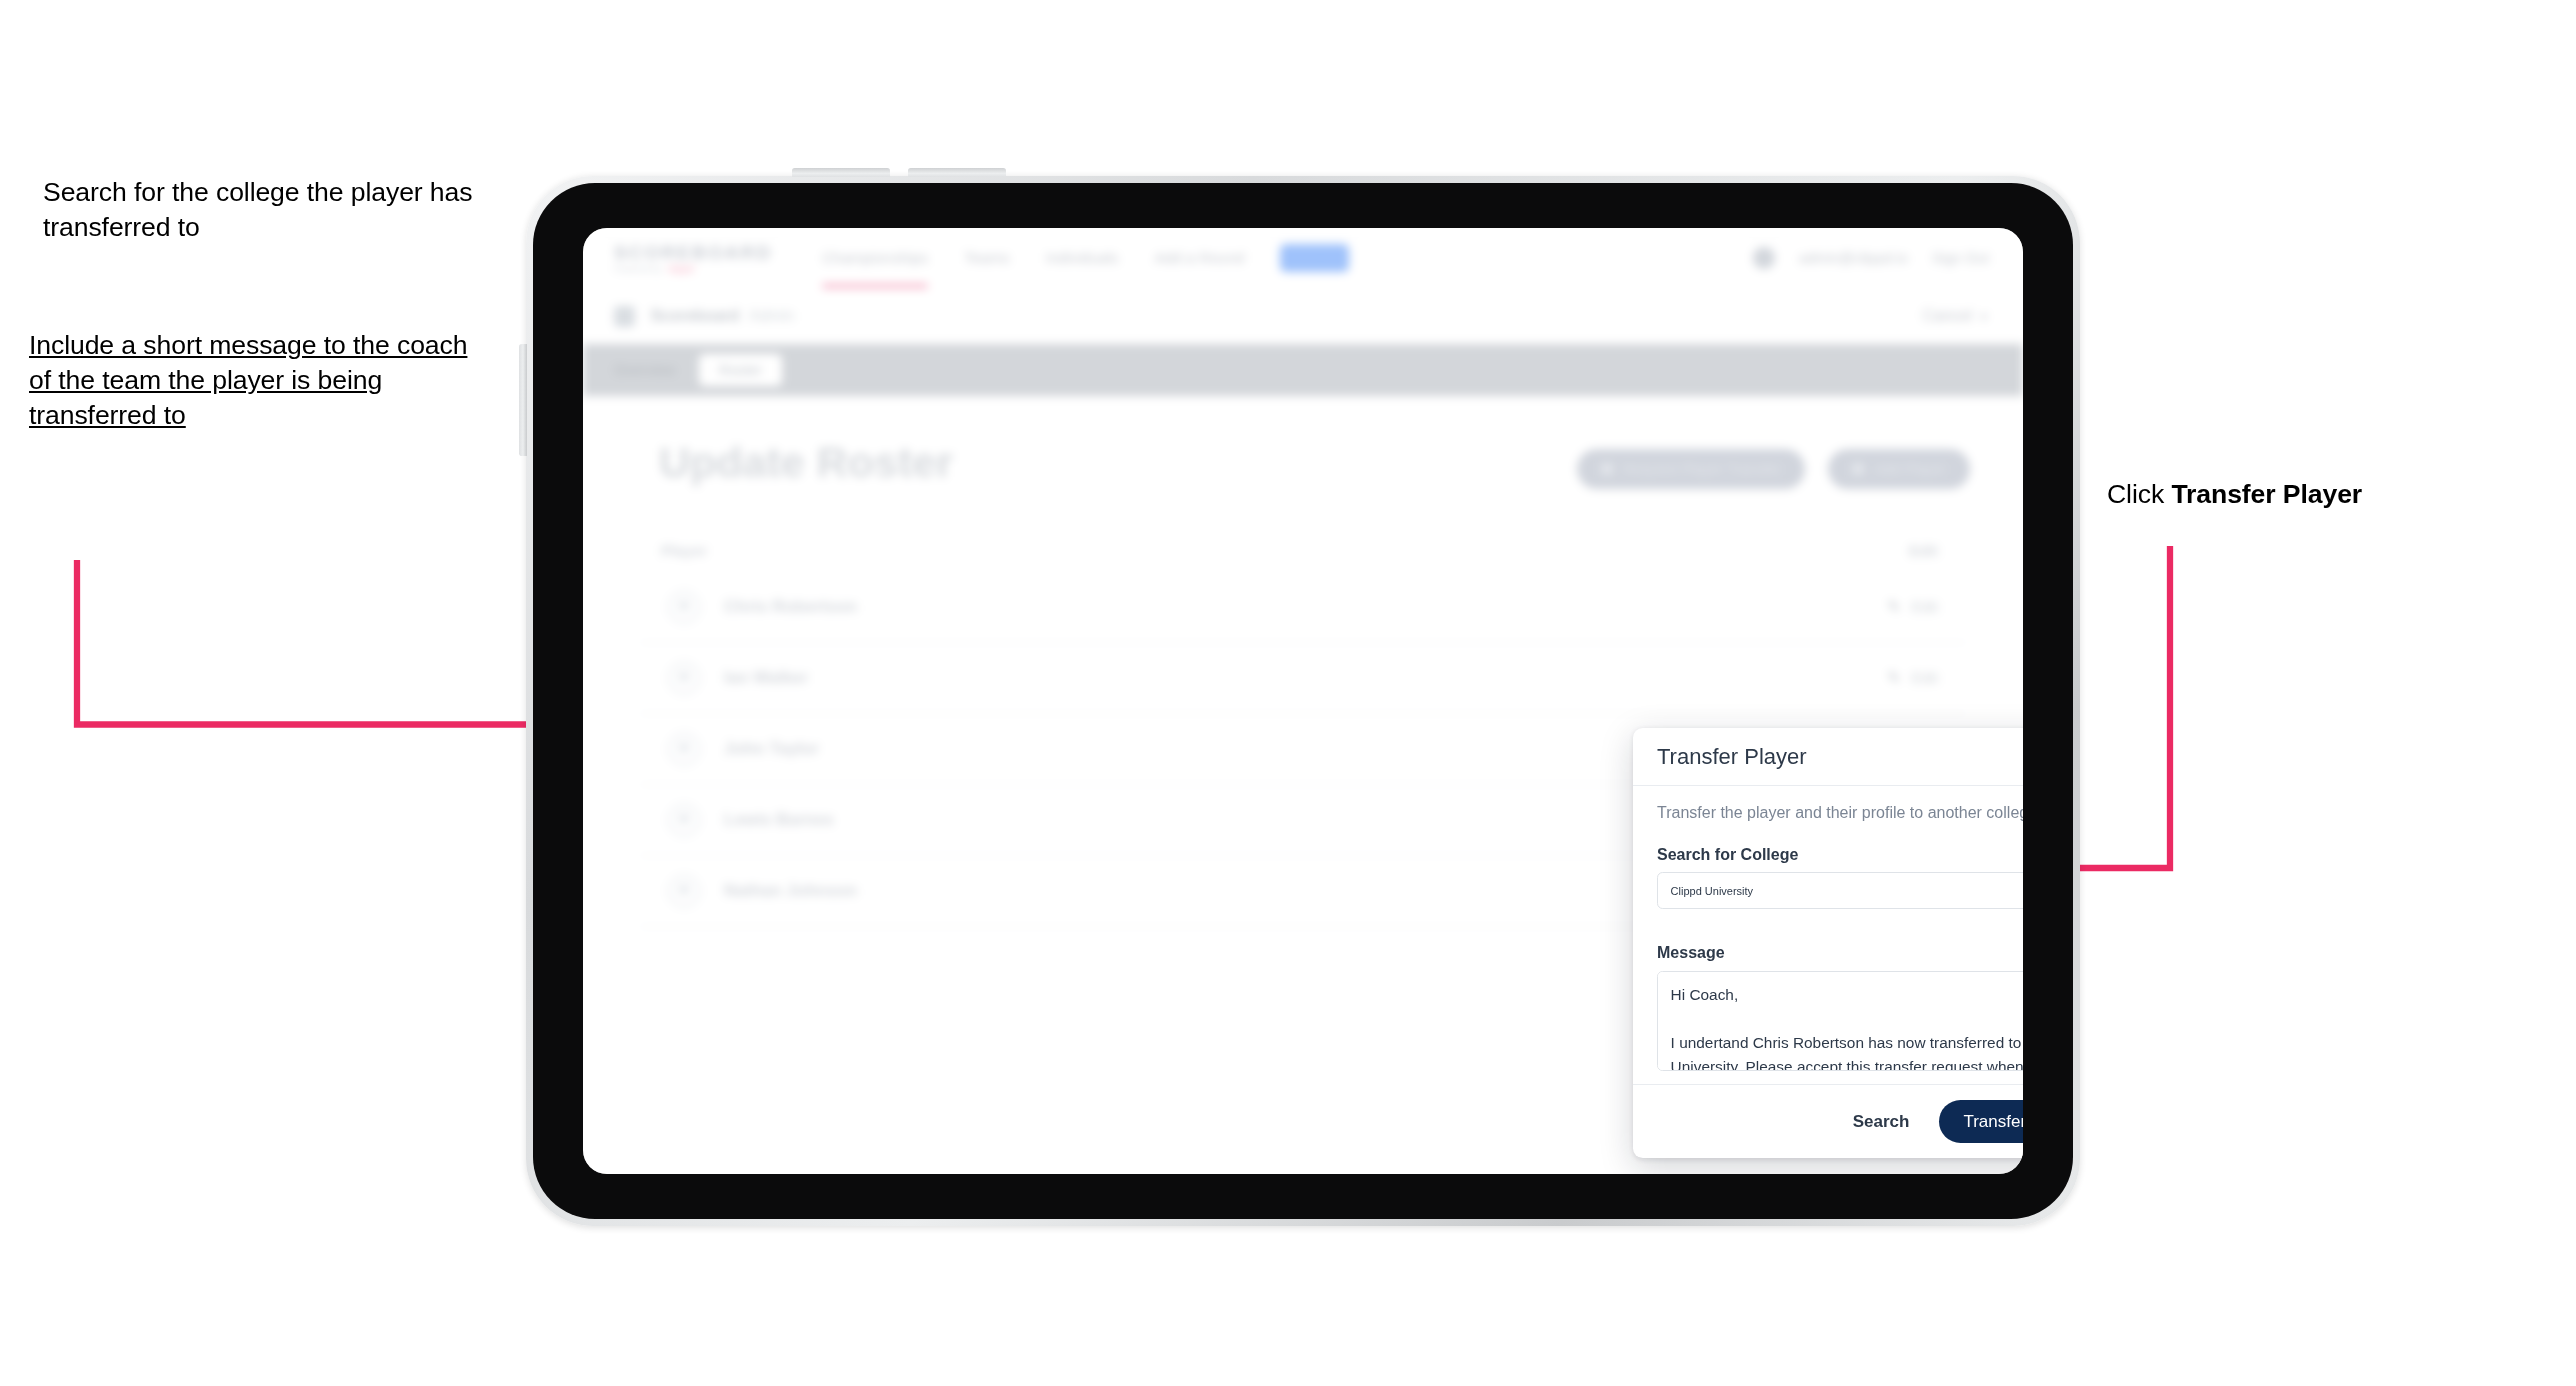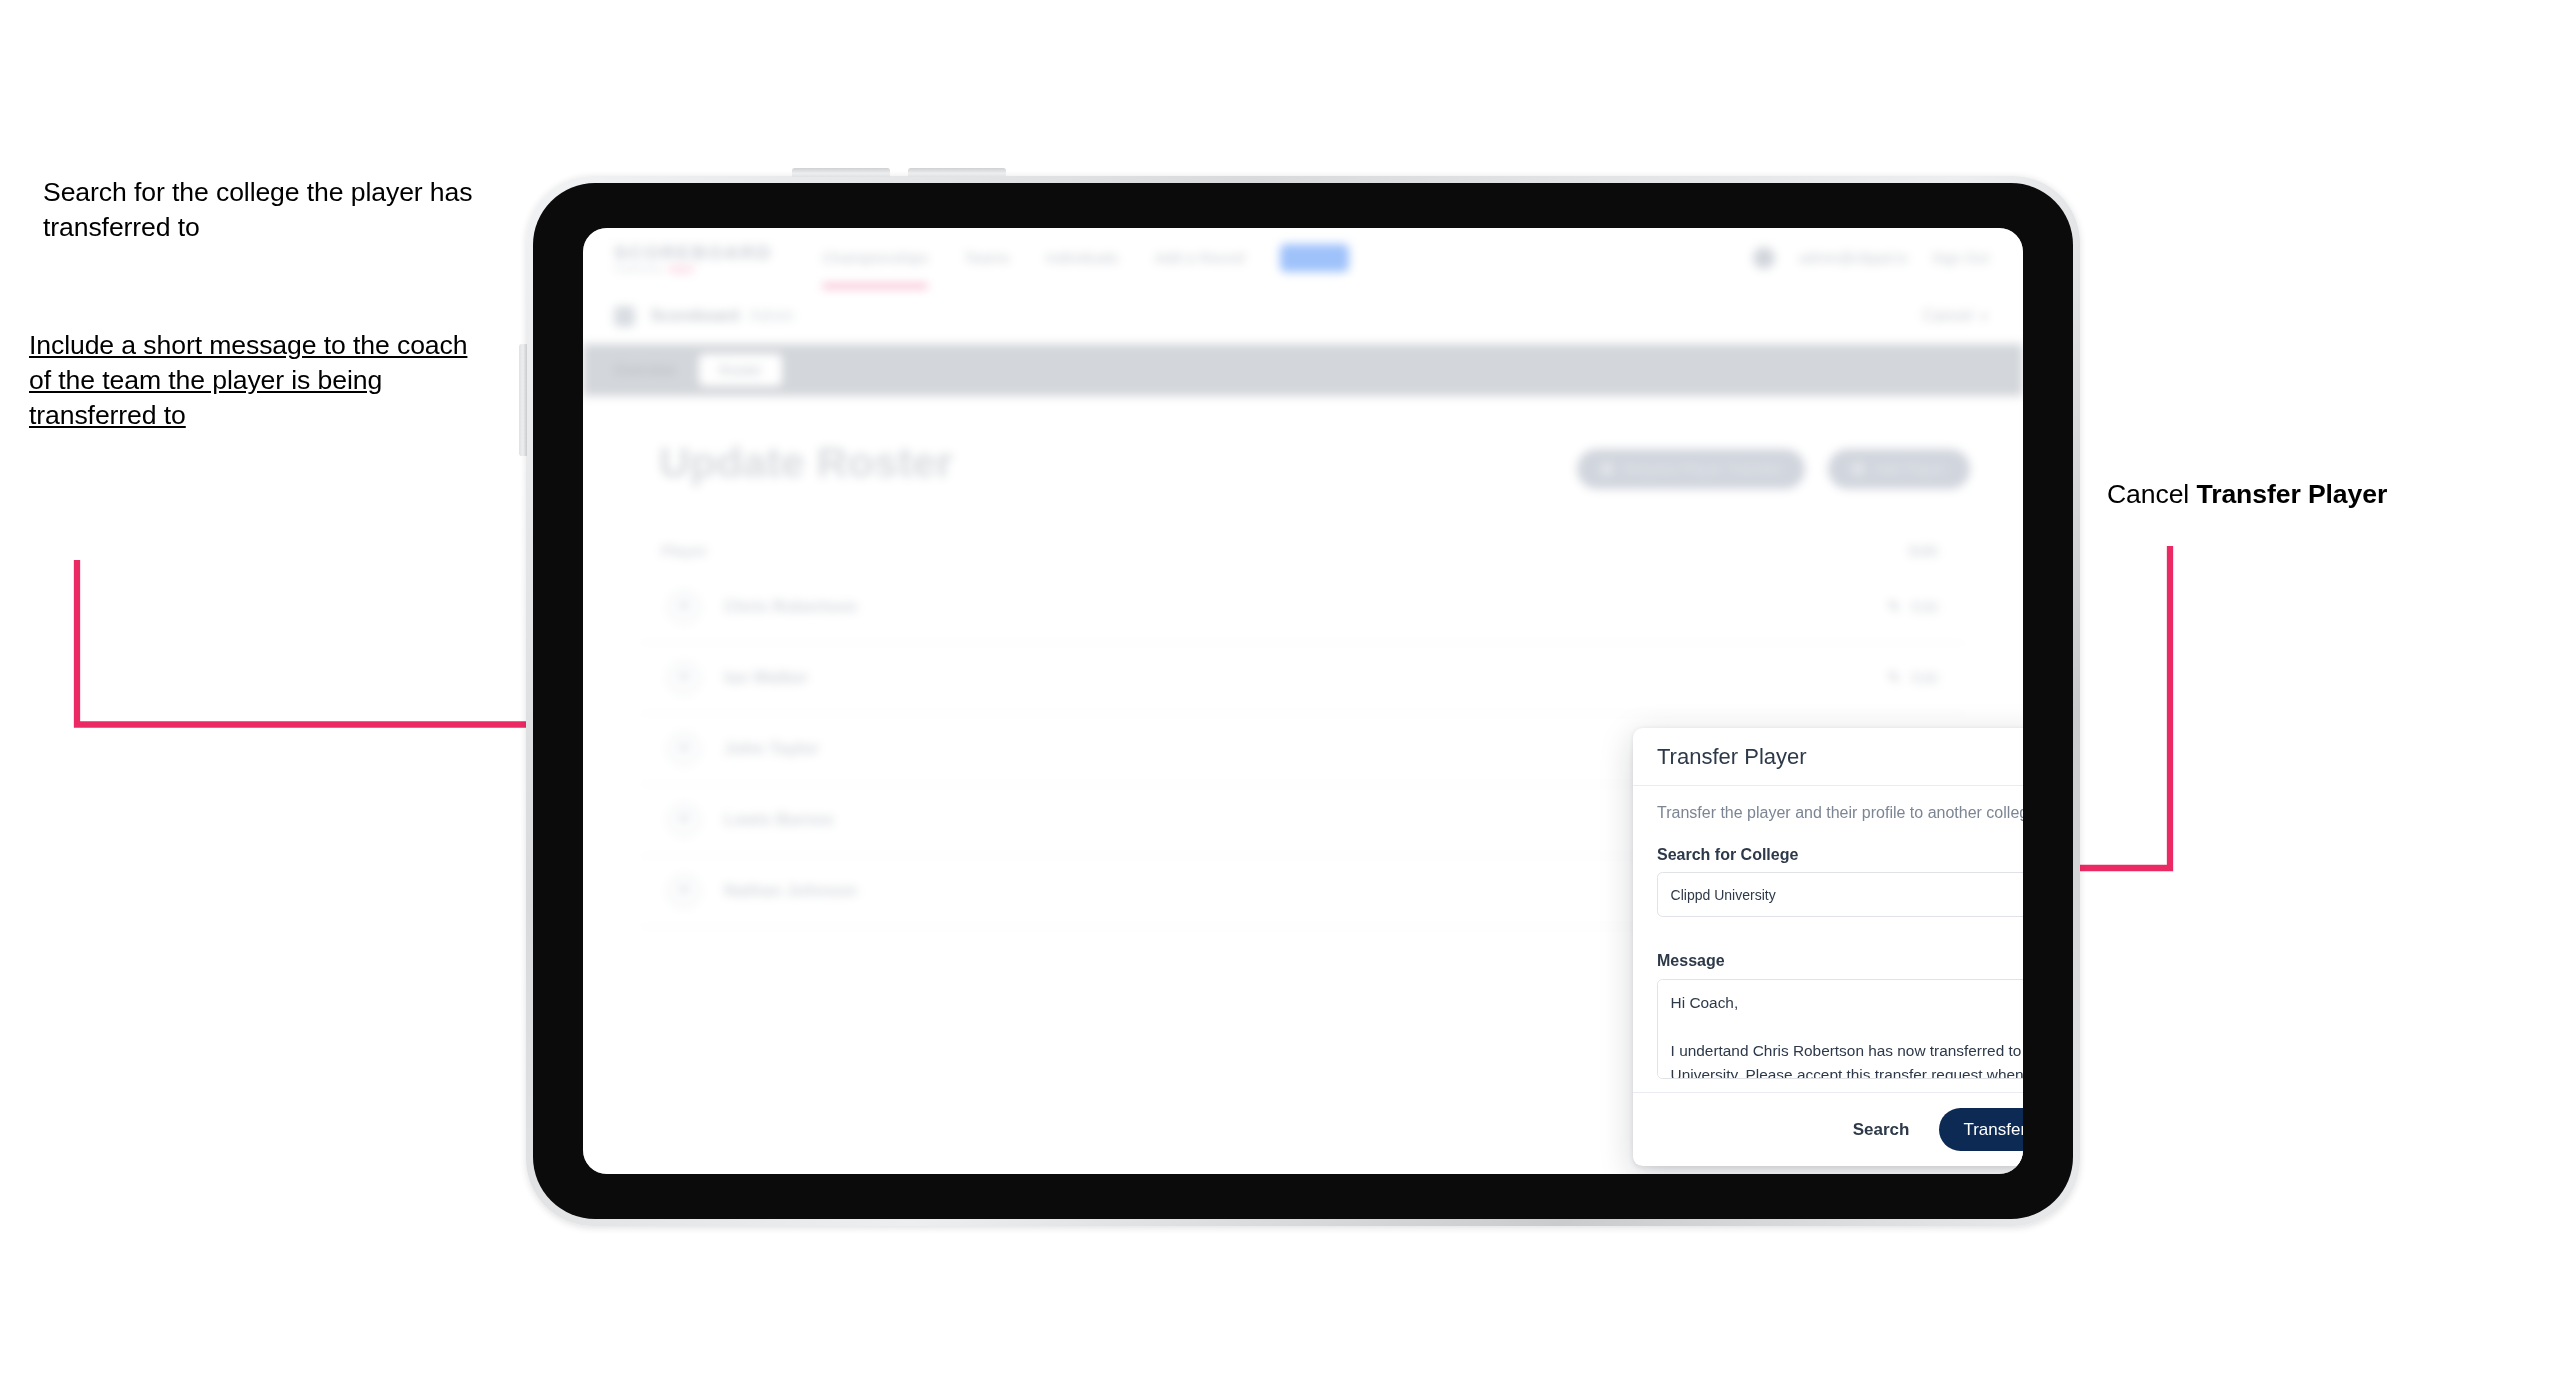--- a/index.html
+++ b/index.html
@@ -213,22 +213,22 @@
   #modal-title { font-size: 22px; color: #2d3949; }
   #modal-body { padding: 18px 24px 11.2px 24px; }
   #modal-desc {
     font-size: 16px; color: #7b8594; margin-bottom: 18px;
   }
   .field-label {
     font-size: 16px; color: #2d3949; font-weight: bold; margin-bottom: 8.4px; margin-top: 24px;
   }
   #college-input {
     width: 100%; box-sizing: border-box;
-    height: 45px; border: 0.7px solid #dfe3e8; border-radius: 5.6px;
-    font-size: 14px; color: #2d3949; padding: 0 12.6px;
+    height: 37px; border: 0.7px solid #dfe3e8; border-radius: 5.6px;
+    font-size: 11px; color: #2d3949; padding: 0 12.6px;
     font-family: "Liberation Sans", sans-serif;
     background: #fff; outline: none;
   }
   #msg-label { margin-top: 35px; }
   #message-input {
     width: 100%; box-sizing: border-box;
     height: 100px; border: 0.7px solid #dfe3e8; border-radius: 5.6px;
     font-size: 15.4px; color: #2d3949; padding: 11.2px 12.6px;
     line-height: 1.55; resize: none; outline: none;
     font-family: "Liberation Sans", sans-serif;
@@ -253,21 +253,21 @@
 </style>
 </head>
 <body>
 
 <div id="root">
 
   <div class="anno" id="anno-left-1">Search for the college the player has transferred to</div>
   <div class="anno" id="anno-left-2">Include a short message to the coach of the team the player is being transferred to</div>
 
   <div class="anno" id="anno-right-1">
-    <span>Cancel </span><b>Transfer Player</b>
+    <span>Click </span><b>Transfer Player</b>
   </div>
 
   <svg class="arrow-svg" id="arrow-left" style="left:0; top:0; width:1092px; height:784px;" viewBox="0 0 1560 1120" width="1092" height="784">
     <path d="M 110 800 L 110 1035 L 1440 1035" stroke="#eb2a63" stroke-width="9" fill="none"></path>
     <polygon points="1482,1035 1432,1009 1432,1061" fill="#eb2a63"></polygon>
   </svg>
 
   <svg class="arrow-svg" id="arrow-right" style="left:1505px; top:518px; width:756px; height:392px;" viewBox="0 0 1080 560" width="756" height="392">
     <path d="M 950 40 L 950 500 L 108 500" stroke="#eb2a63" stroke-width="9" fill="none"></path>
     <polygon points="66,500 116,474 116,526" fill="#eb2a63"></polygon>

